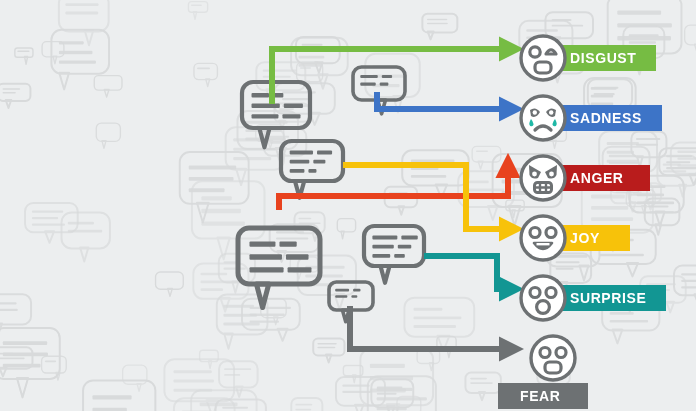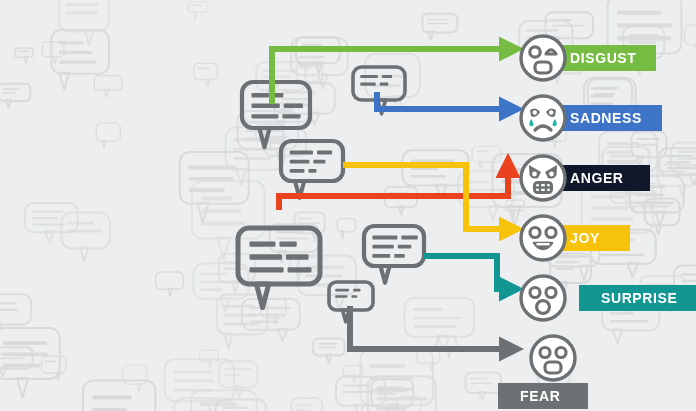--- a/index.html
+++ b/index.html
@@ -726,36 +726,36 @@
             <g fill="#6d7173" stroke="none">
               <path d="M 11 12 L 23 19 L 20 25 Q 14 27 11.5 22 Z" fill="#6d7173"></path>
               <path d="M 39 12 L 27 19 L 30 25 Q 36 27 38.5 22 Z" fill="#6d7173"></path>
               <circle cx="16.5" cy="21" r="2.4" fill="#ffffff"></circle>
               <circle cx="33.5" cy="21" r="2.4" fill="#ffffff"></circle>
               <rect x="16.5" y="29.5" width="17" height="10" rx="3" ry="3" fill="none" stroke="#6d7173" stroke-width="3"></rect>
               <path d="M 16.5 34.5 L 33.5 34.5 M 22 29.5 L 22 39.5 M 28 29.5 L 28 39.5" stroke="#6d7173" stroke-width="2.4" fill="none"></path>
             </g>
             <circle cx="39" cy="7.5" r="1.6" fill="#6d7173"></circle>
           </svg></div>
-        <div class="emo-label" style="background: #0f172a; width: 68px;">ANGER</div>
+        <div class="emo-label" style="background: #b91c1c; width: 68px;">ANGER</div>
       </div>
       <div class="emo-row" style="left: 518px; top: 213px; text-align: center;">
         <div class="emo-face"><svg viewBox="0 0 50 50" width="50" height="50">
             <circle cx="25" cy="25" r="22" fill="#ffffff" stroke="#6d7173" stroke-width="3.4"></circle>
             <g fill="#6d7173" stroke="none">
               <circle cx="17" cy="19.5" r="5" fill="none" stroke="#6d7173" stroke-width="3.2"></circle>
               <circle cx="33" cy="19.5" r="5" fill="none" stroke="#6d7173" stroke-width="3.2"></circle>
               <path d="M 16 30 Q 25 42 34 30 Z" fill="#6d7173" stroke="#6d7173" stroke-width="2.6" stroke-linejoin="round"></path>
               <path d="M 18.5 31.2 L 31.5 31.2" stroke="#ffffff" stroke-width="2.4" fill="none"></path>
             </g>
             <circle cx="39" cy="7.5" r="1.6" fill="#6d7173"></circle>
           </svg></div>
         <div class="emo-label" style="background: rgb(247, 194, 10); width: 48px;">JOY</div>
       </div>
-      <div class="emo-row" style="left: 518px; top: 273px; gap: 31px;">
+      <div class="emo-row" style="left: 518px; top: 273px;">
         <div class="emo-face"><svg viewBox="0 0 50 50" width="50" height="50">
             <circle cx="25" cy="25" r="22" fill="#ffffff" stroke="#6d7173" stroke-width="3.4"></circle>
             <g fill="#6d7173" stroke="none">
               <circle cx="17" cy="19.5" r="5" fill="none" stroke="#6d7173" stroke-width="3.2"></circle>
               <circle cx="33" cy="19.5" r="5" fill="none" stroke="#6d7173" stroke-width="3.2"></circle>
               <circle cx="25" cy="34" r="6.4" fill="none" stroke="#6d7173" stroke-width="3.2"></circle>
             </g>
             <circle cx="39" cy="7.5" r="1.6" fill="#6d7173"></circle>
           </svg></div>
         <div class="emo-label" style="background: rgb(18, 150, 147); width: 84px;">SURPRISE</div>

